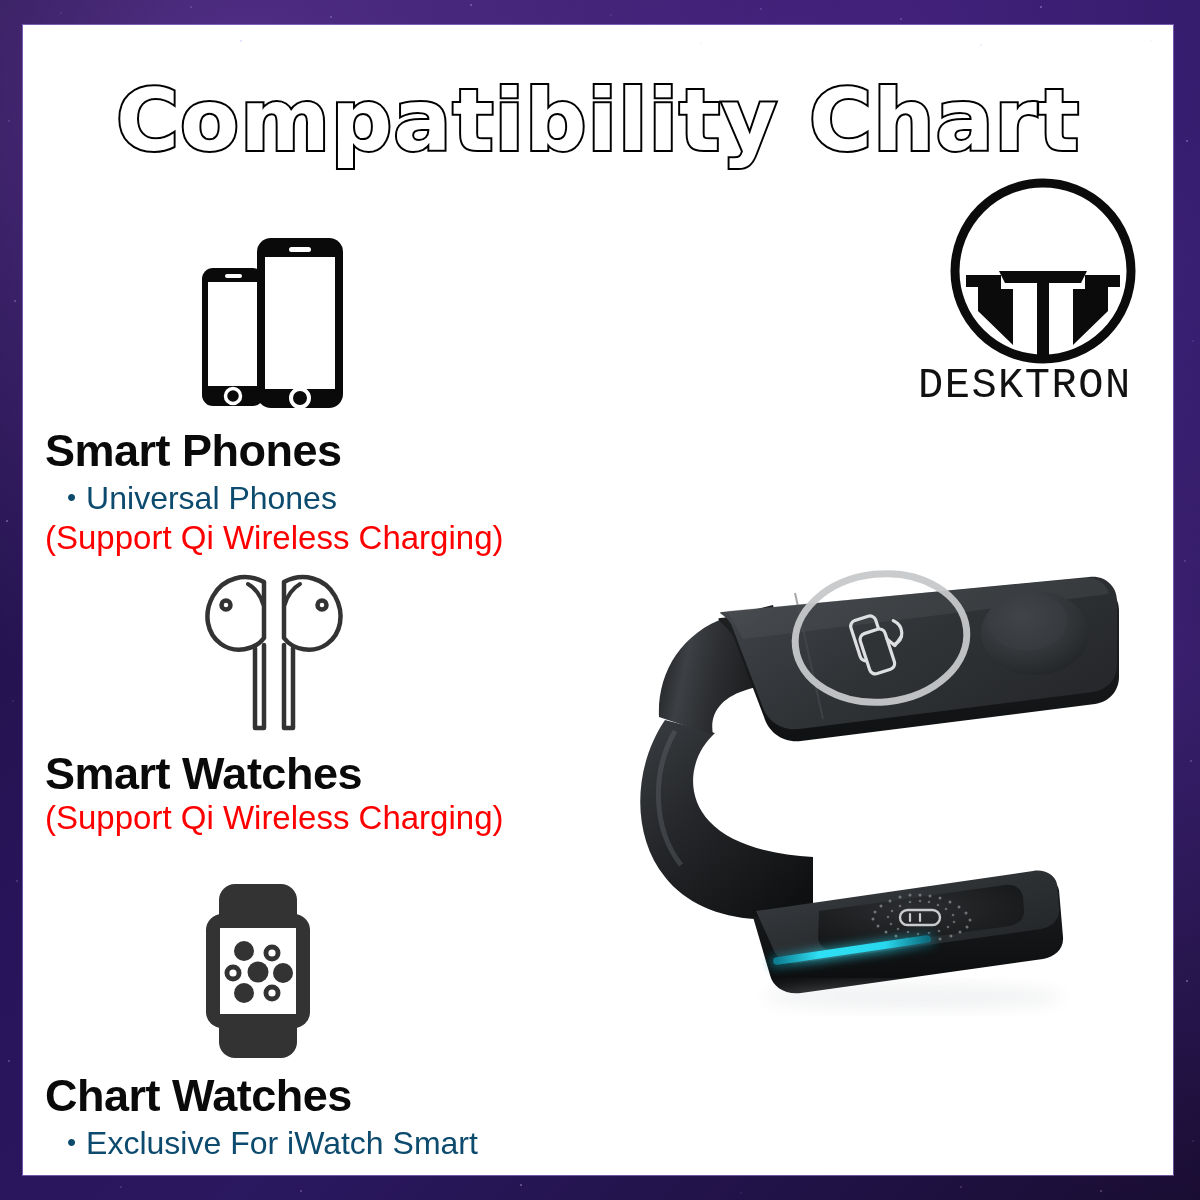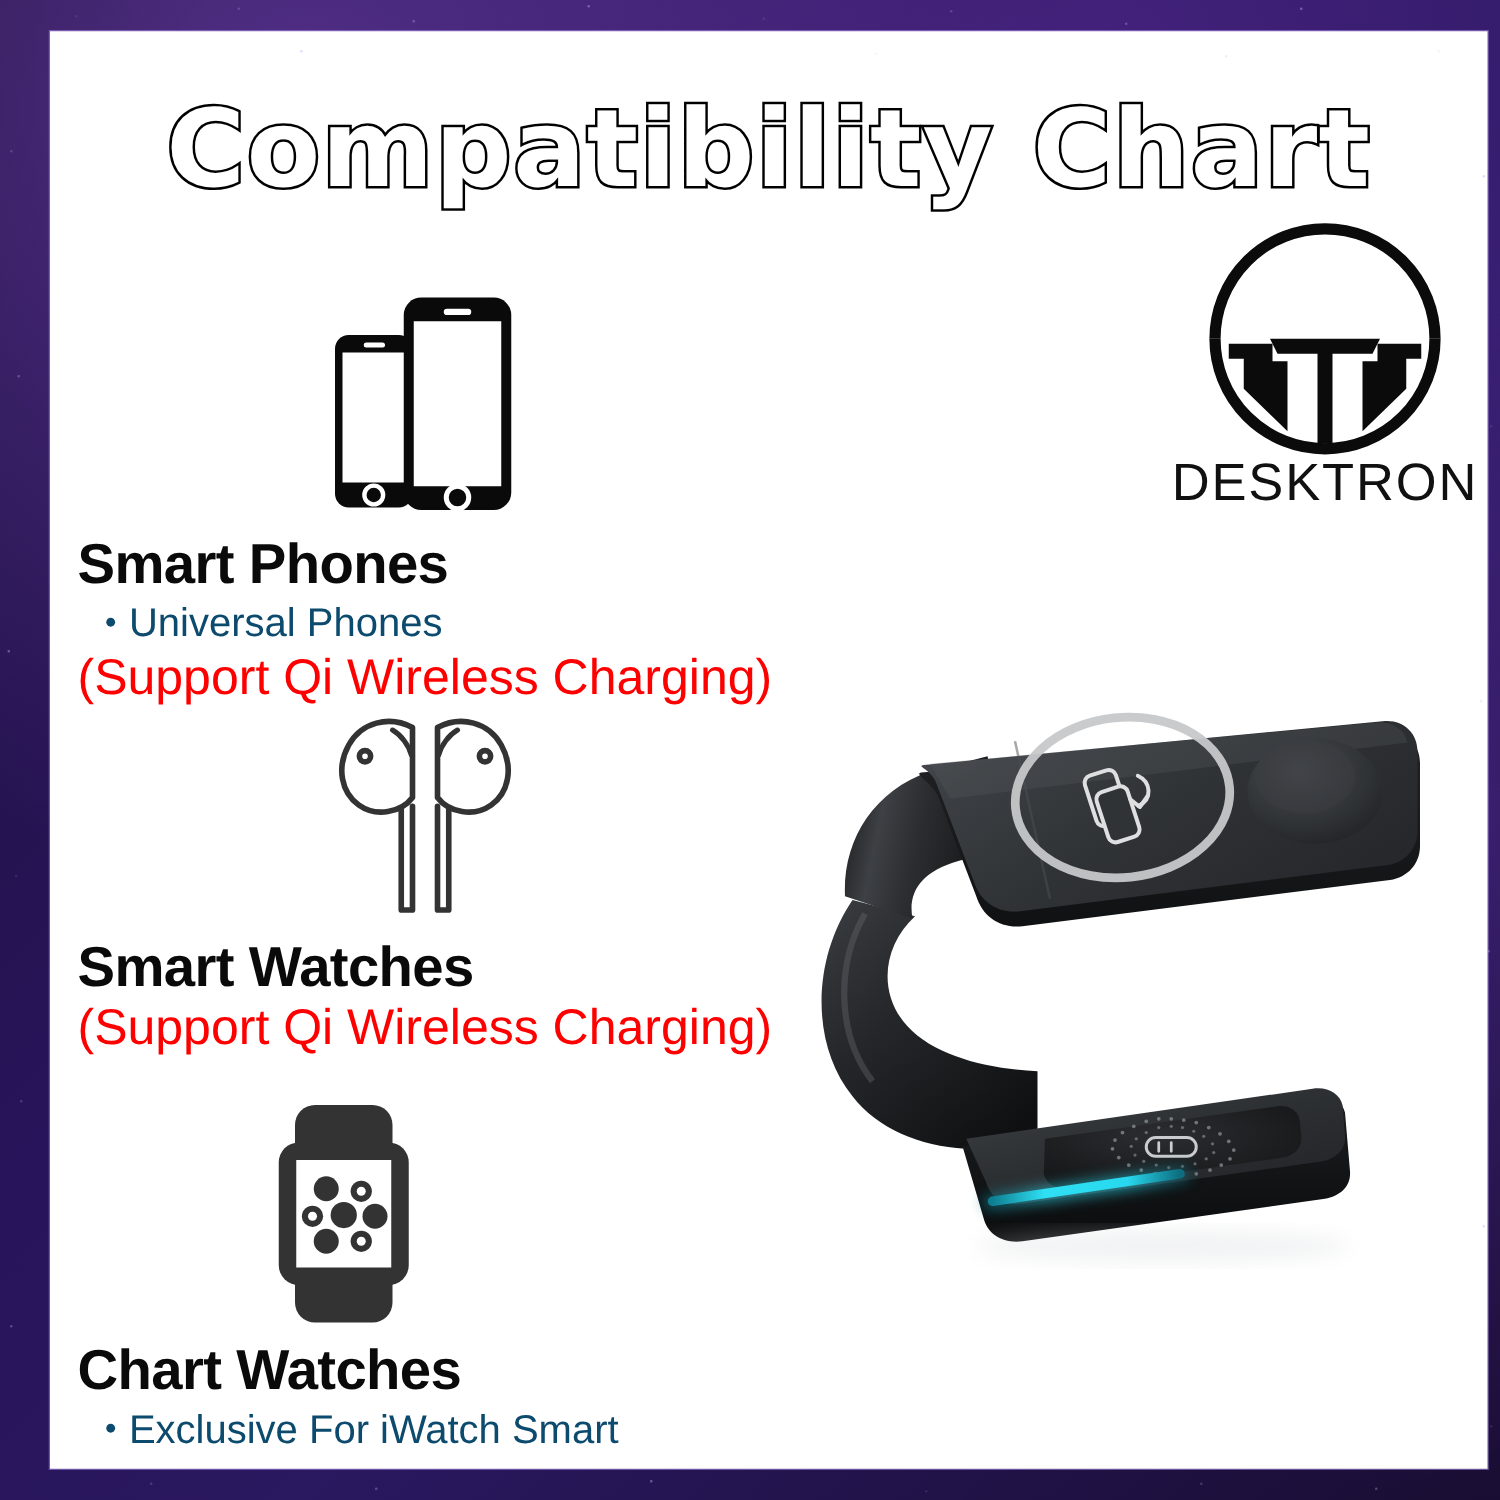--- a/index.html
+++ b/index.html
@@ -29,21 +29,21 @@
   .speck {
     position: absolute;
     border-radius: 50%;
     background: rgba(200,170,255,0.55);
     pointer-events: none;
   }
 
   
   #card {
     position: absolute;
-    left: 40px;
+    left: 23px;
     top: 25px;
     width: 1150px;
     height: 1150px;
     background: #ffffff;
     box-shadow: 0 0 0 1px rgba(170,140,230,0.55);
     overflow: hidden;
   }
 
   
   #title {
@@ -67,22 +67,22 @@
   #logo {
     position: absolute;
     right: 5px;
     top: 150px;
     width: 250px;
     height: 250px;
   }
   #logo-mark { display: block; margin: 0 auto; }
   #logo-word {
     margin-top: -6px;
-    text-align: center;
-    font-family: Liberation Sans, sans-serif;
+    text-align: left;
+    font-family: Liberation Mono, monospace;
     font-size: 42px;
     font-weight: 300;
     letter-spacing: 1.5px;
     color: #111111;
     line-height: 1;
   }
 
   
   .feature {
     position: absolute;
@@ -120,21 +120,21 @@
     margin-top: 6px;
     margin-left: 22px;
     font-size: 32px;
     color: #0c4a6e;
     line-height: 1.15;
     white-space: nowrap;
   }
   .feature-bullet .dot { font-size: 26px; vertical-align: 3px; margin-right: 10px; }
   .feature-note {
     margin-top: 2px;
-    font-size: 40px;
+    font-size: 33px;
     line-height: 1.15;
     white-space: nowrap;
   }
 
   
   #product {
     position: absolute;
     left: 600px;
     top: 480px;
     width: 560px;

